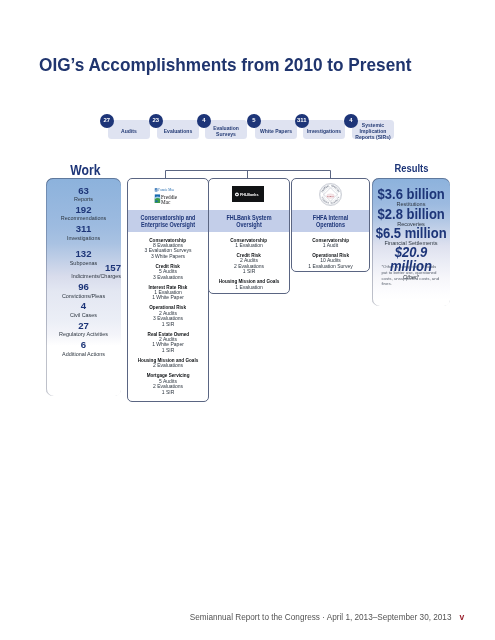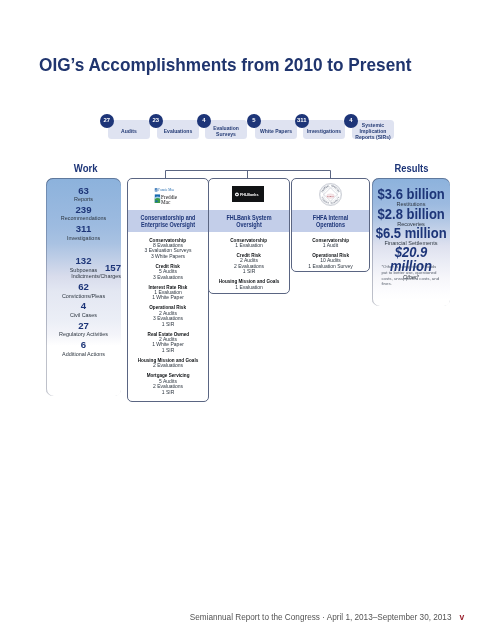--- a/index.html
+++ b/index.html
@@ -4,21 +4,21 @@
 <style>
   html,body{margin:0;padding:0;}
   body{width:495px;height:640px;background:#fff;font-family:"Liberation Sans",sans-serif;position:relative;overflow:hidden;-webkit-font-smoothing:antialiased;}
   .page{position:absolute;left:0;top:0;width:495px;height:640px;}
 
   #title{position:absolute;left:38.5px;top:53.5px;font-size:18.6px;font-weight:bold;color:#20356e;
          transform:scaleX(0.925);transform-origin:left top;white-space:nowrap;}
 
   .colhead{position:absolute;font-weight:bold;color:#1d3578;text-align:center;}
   #work-head span,#results-head span,#rsa-head span{display:inline-block;transform:scaleX(0.87);}
-  #work-head{left:48px;top:162px;width:75px;font-size:11px;}
+  #work-head{left:48px;top:162px;width:75px;font-size:14px;}
   #results-head{left:373px;top:162px;width:78px;font-size:10.8px;}
   #rsa-head{left:165px;top:153.5px;width:164px;font-size:10.4px;}
 
   
   .pill{position:absolute;height:19.8px;background:#dfe3f1;border-radius:3.5px;
         display:flex;align-items:center;justify-content:center;text-align:center;padding-top:4.2px;box-sizing:border-box;}
   .pill span{font-size:5.05px;font-weight:bold;color:#233a74;line-height:5.9px;letter-spacing:0.02px;display:block;}
   .circ{position:absolute;width:13.8px;height:13.8px;border-radius:50%;background:#1d3578;color:#fff;
         font-size:5.9px;font-weight:bold;display:flex;align-items:center;justify-content:center;z-index:3;line-height:1;}
 
@@ -95,37 +95,37 @@
   <svg id="tree" viewBox="0 0 495 640">
     <path d="M165.5 178.5 L165.5 170.5 L330.5 170.5 L330.5 178.5 M247.5 170.5 L247.5 178.5" fill="none" stroke="#5a6582" stroke-width="1"></path>
   </svg>
 
   <div id="workbox">
       <div class="stat" style="top: 7.5px;">
         <div class="statnum">63</div>
         <div class="statlbl">Reports</div>
       </div>
       <div class="stat" style="top: 26.8px;">
-        <div class="statnum">239</div>
+        <div class="statnum">192</div>
         <div class="statlbl">Recommendations</div>
       </div>
       <div class="stat" style="top: 46.1px;">
         <div class="statnum">311</div>
         <div class="statlbl">Investigations</div>
       </div>
-      <div class="stat" style="top: 78px;">
+      <div class="stat" style="top: 71px;">
         <div class="statnum">132</div>
         <div class="statlbl">Subpoenas</div>
       </div>
       <div class="stat" style="top: 84.7px; text-align: right;">
         <div class="statnum">157</div>
         <div class="statlbl">Indictments/Charges</div>
       </div>
       <div class="stat" style="top: 104px;">
-        <div class="statnum">62</div>
+        <div class="statnum">96</div>
         <div class="statlbl">Convictions/Pleas</div>
       </div>
       <div class="stat" style="top: 123.3px;">
         <div class="statnum">4</div>
         <div class="statlbl">Civil Cases</div>
       </div>
       <div class="stat" style="top: 142.6px;">
         <div class="statnum">27</div>
         <div class="statlbl">Regulatory Activities</div>
       </div>

